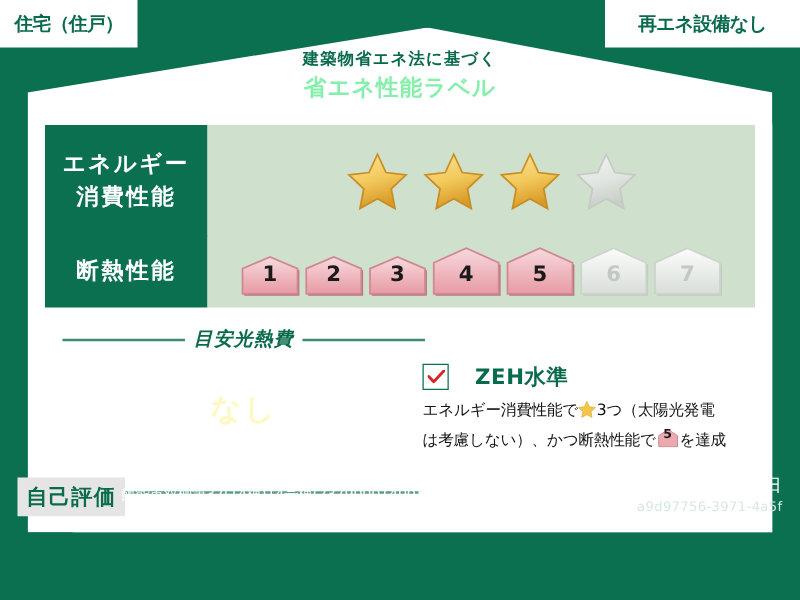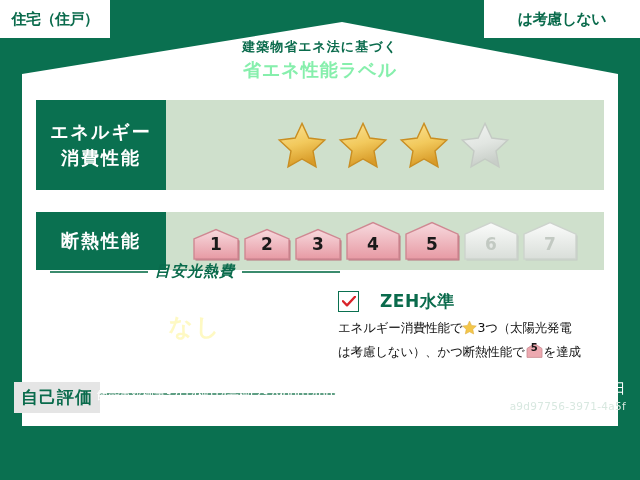--- a/index.html
+++ b/index.html
@@ -43,21 +43,21 @@
   .row{position:absolute;display:flex;align-items:stretch;}
   .row-tag{
     background:#0a7050;color:#fff;font-weight:bold;font-size:18px;
     display:flex;flex-direction:column;align-items:center;justify-content:center;
     letter-spacing:2px;line-height:1.45;
   }
   .row-body{background:#cfe0cc;flex:1;display:flex;align-items:center;}
 
   #row-energy{left:36px;top:100px;width:568px;height:90px;}
   #row-energy .row-tag{width:130px;}
-  #row-insul{left:36px;top:212px;width:568px;height:58px;justify-content:flex-end;}
+  #row-insul{left:36px;top:188px;width:568px;height:58px;justify-content:flex-end;}
   #row-insul .row-tag{width:130px;font-size:18px;}
 
   
   .stars{display:flex;gap:11px;margin-left:111px;}
   .star{width:50px;height:48px;display:block;}
 
   
   .houses{display:flex;align-items:flex-end;margin-left:26px;gap:3px;}
   .hz{position:relative;display:flex;align-items:flex-end;justify-content:center;}
   .hz svg{display:block;}
@@ -107,21 +107,21 @@
 </head>
 <body>
 
 <div class="label-root">
 
   <div class="house-frame">
     <div class="house-inner"></div>
   </div>
 
   <div class="badge-tl">住宅（住戸）</div>
-  <div class="badge-tr">は考慮しない</div>
+  <div class="badge-tr">再エネ設備なし</div>
 
   <div class="title-wrap">
     <div class="title-sub">建築物省エネ法に基づく</div>
     <div class="title-main">省エネ性能ラベル</div>
   </div>
 
   <div class="row" id="row-energy">
     <div class="row-tag">
       <div>エネルギー</div>
       <div>消費性能</div>

